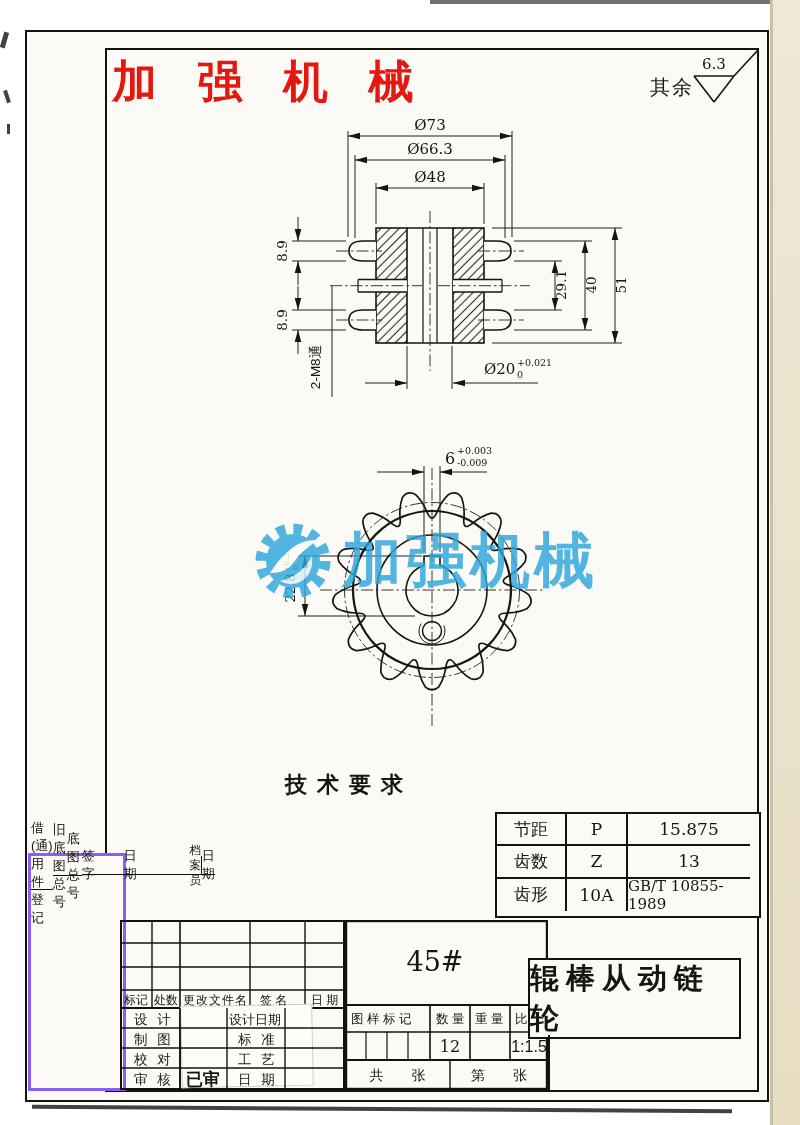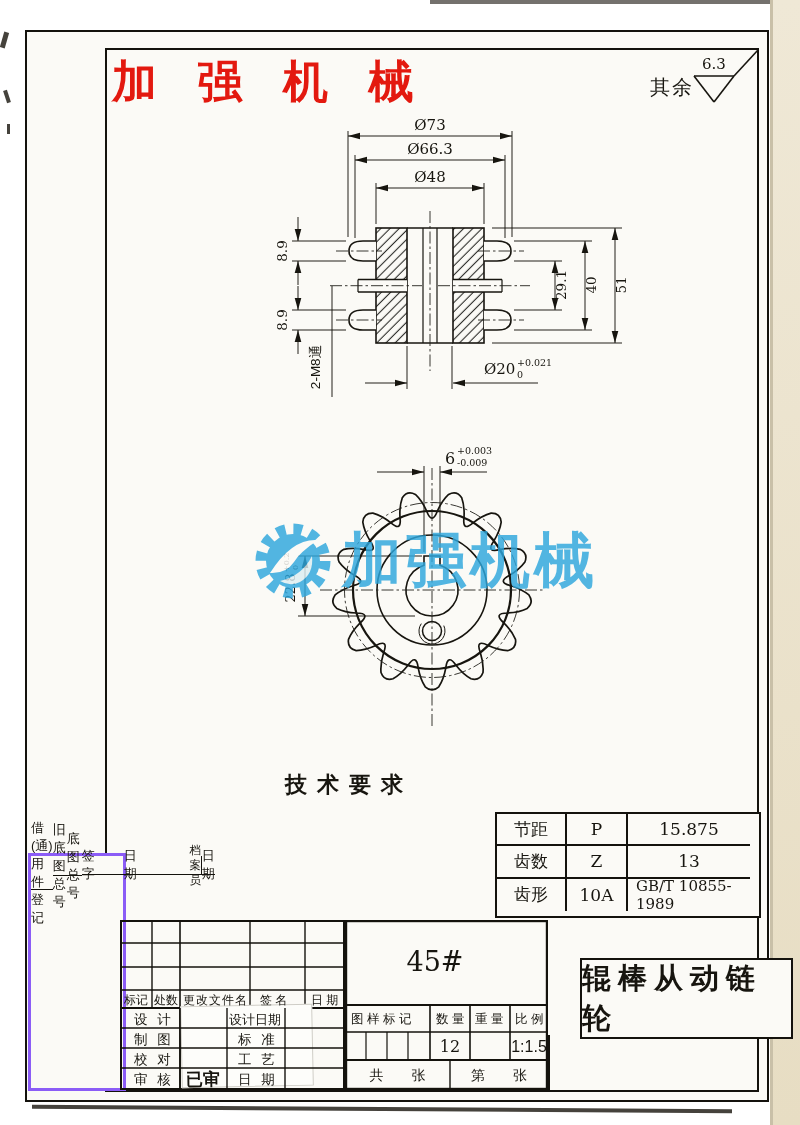--- a/index.html
+++ b/index.html
@@ -20,21 +20,21 @@
   .spec .c.last{border-right:none;} .spec .c.brow{border-bottom:none;}
   .spec .num{font-family:"DejaVu Serif",serif;}
   .reg{left:28px;top:853px;width:92px;height:232px;border:3px solid #8b5cf6;background:#fbfaf6;display:flex;flex-direction:row;font-size:13px;}
   .reg .row{border-bottom:1.5px solid #14120d;display:flex;align-items:center;justify-content:center;flex-direction:column;box-sizing:border-box;}
   .reg .row:last-child{border-bottom:none;}
   .reg .split{flex-direction:row;justify-content:flex-start;}
   .reg .lcell{width:36px;border-right:1.5px solid #14120d;display:flex;align-items:center;justify-content:center;height:100%;box-sizing:border-box;padding-left:24px;}
   .reg .rcell{flex:1;display:flex;align-items:center;justify-content:center;}
   .blk{background:transparent;}
   .blk span{position:absolute;white-space:nowrap;}
-  .title-box{left:580px;top:958px;width:209px;height:77px;border:2.5px solid #14120d;display:flex;align-items:center;justify-content:center;
+  .title-box{left:528px;top:958px;width:209px;height:77px;border:2.5px solid #14120d;display:flex;align-items:center;justify-content:center;
              font-size:29px;font-weight:600;letter-spacing:7px;background:#fbfaf6;}
   .watermark{left:250px;top:518px;display:flex;align-items:center;gap:6px;opacity:.82;z-index:6;pointer-events:none;}
   .watermark .wtxt{font-size:60px;font-weight:800;color:#2ea7dd;letter-spacing:4px;line-height:1;}
   .artifact{background:#45423c;}
 </style>
 </head>
 <body>
 
 <div id="sheet">
 
@@ -215,21 +215,21 @@
 
   <div class="abs spec">
     <div class="c">节距</div>
     <div class="c num">P</div>
     <div class="c num last">15.875</div>
     <div class="c">齿数</div>
     <div class="c num">Z</div>
     <div class="c num last">13</div>
     <div class="c brow">齿形</div>
     <div class="c num brow">10A</div>
-    <div class="c num last brow" style="font-size:15px;padding-left:8px;">GB/T 10855-1989</div>
+    <div class="c num last brow" style="font-size:15px;">GB/T 10855-1989</div>
   </div>
 
   <div class="reg abs">
     <div class="row" style="height:34px;">
       <div>借 (通) 用</div>
       <div>件 登 记</div>
     </div>
     <div class="row" style="height:16px;"></div>
     <div class="row" style="height:20px;letter-spacing:1px;">旧底图总号</div>
     <div class="row" style="height:17px;"></div>

